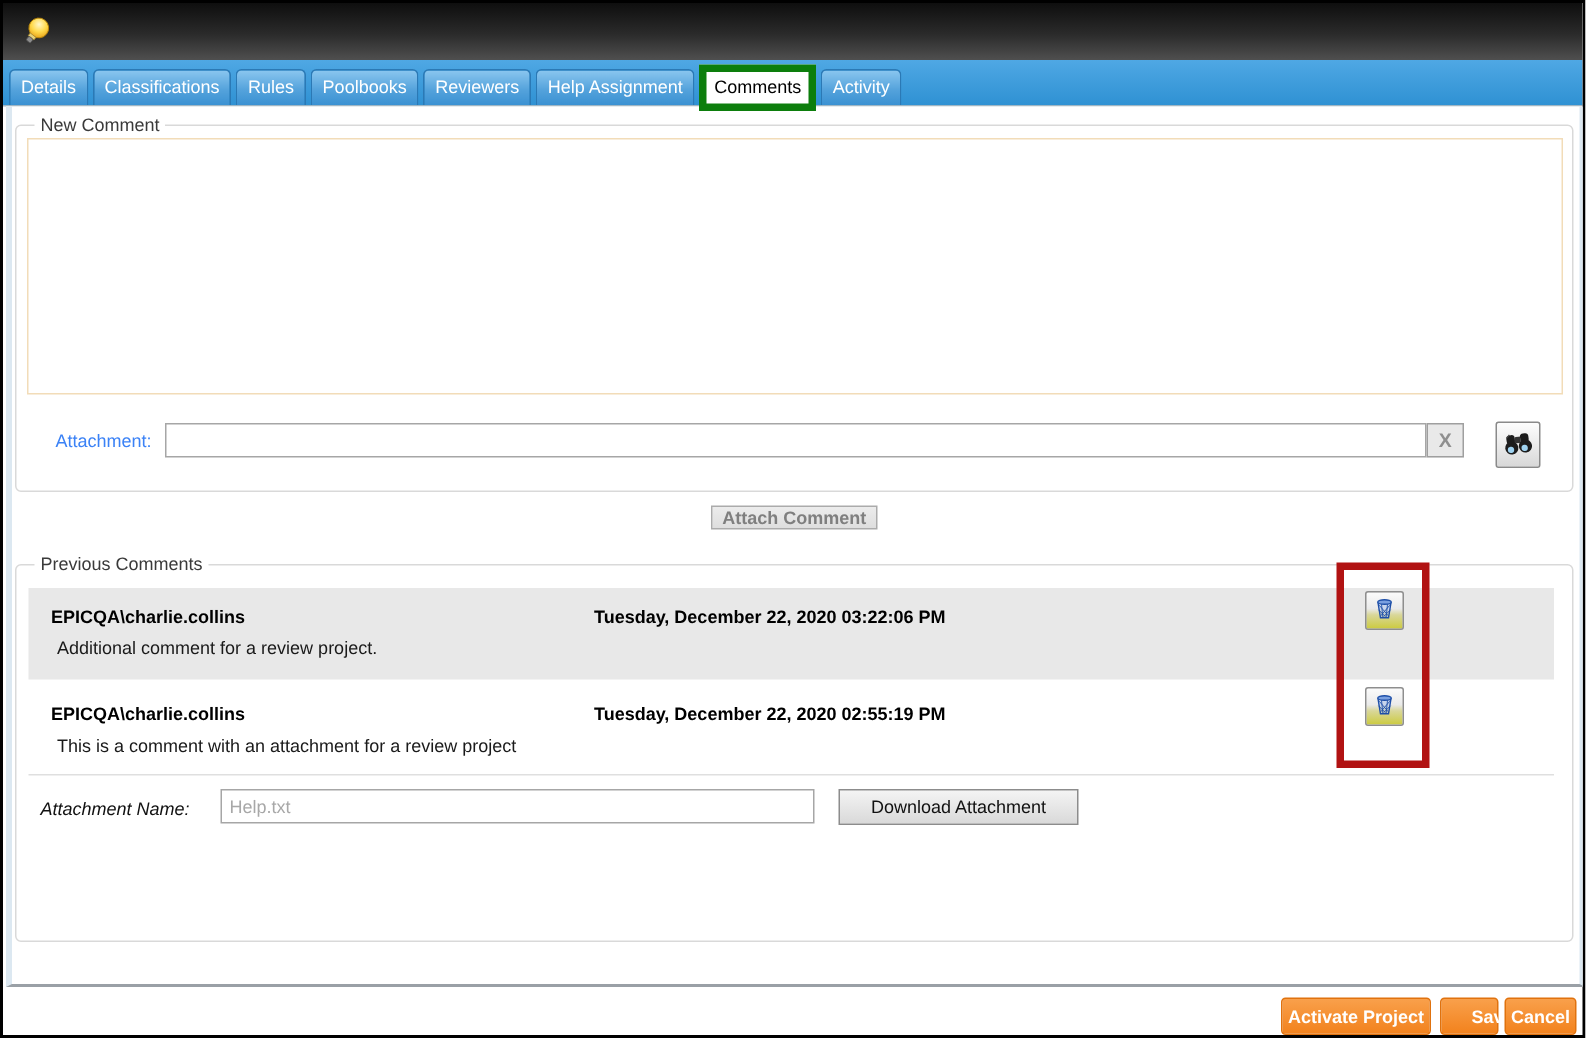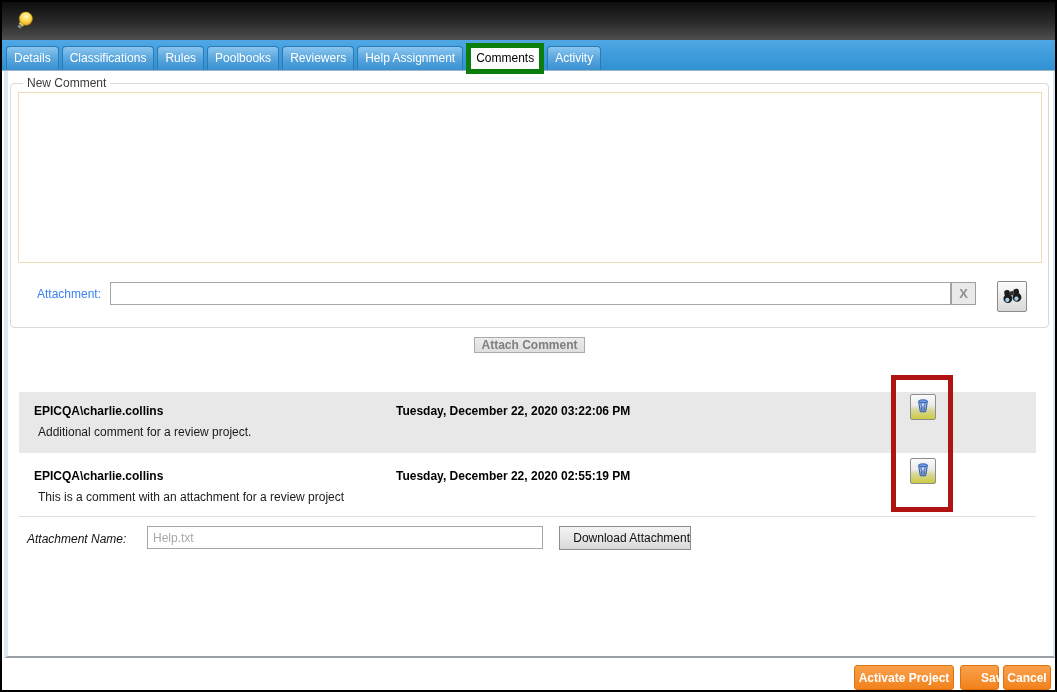--- a/index.html
+++ b/index.html
@@ -101,23 +101,23 @@
     border:5px solid #b11212; z-index:5; pointer-events:none;
   }
   .separator{ position:absolute; left:17px; top:514px; width:1017px; height:1px; background:#dfdfdf; }
   .attname-label{ position:absolute; left:25px; top:530px; color:#111;font-style:italic; }
   .attname-input{
     position:absolute; left:145px; top:524px; width:396px; height:23px;
     border:1px solid #a6a6a6; padding:0 5px; font-size:12px; color:#a8a8a8;
     background:#fff; outline:none; font-family:"Liberation Sans", sans-serif;
   }
   .download-btn{
-    position:absolute; left:557px; top:524px; width:132px; height:24px;
+    position:absolute; left:557px; top:524px; width:160px; height:24px;
     background:linear-gradient(180deg,#f4f4f4,#d9d9d9); border:1px solid #8c8c8c;
-    color:#111; font-size:12px; cursor:pointer; font-family:"Liberation Sans", sans-serif;text-align:right;
+    color:#111; font-size:12px; cursor:pointer; font-family:"Liberation Sans", sans-serif;
   }
   
   .footer-btn{
     position:absolute; top:663px; height:25px;
     background:linear-gradient(180deg,#f9a04b,#f2821d); border:1px solid #e0720e;
     border-radius:3px; color:#fff; font-weight:bold; font-size:12px; cursor:pointer;
     font-family:"Liberation Sans", sans-serif;
   }
   #btn-activate{ left:852px; width:100px; }
   #btn-save{ left:958px; width:39px;padding-left:20px; }
@@ -179,20 +179,23 @@
           <circle cx="4.7" cy="14.2" r="2.1" fill="#9fd2f0"></circle>
           <circle cx="13.9" cy="14.2" r="2.1" fill="#9fd2f0"></circle>
           <path d="M3 6 L5 4.2" stroke="#444" stroke-width="0.8"></path>
         </g>
       </svg>
     </span>
   </button>
 
   <button class="attach-btn">Attach Comment</button>
 
+  <div class="fieldset" id="fs-prev">
+    <span class="legend">Previous Comments</span>
+  </div>
 
   <div class="comment-row" id="row1">
     <span class="author">EPICQA\charlie.collins</span>
     <span class="timestamp">Tuesday, December 22, 2020 03:22:06 PM</span>
     <div class="ctext">Additional comment for a review project.</div>
   </div>
 
   <div class="comment-row" id="row2">
     <span class="author">EPICQA\charlie.collins</span>
     <span class="timestamp">Tuesday, December 22, 2020 02:55:19 PM</span>

